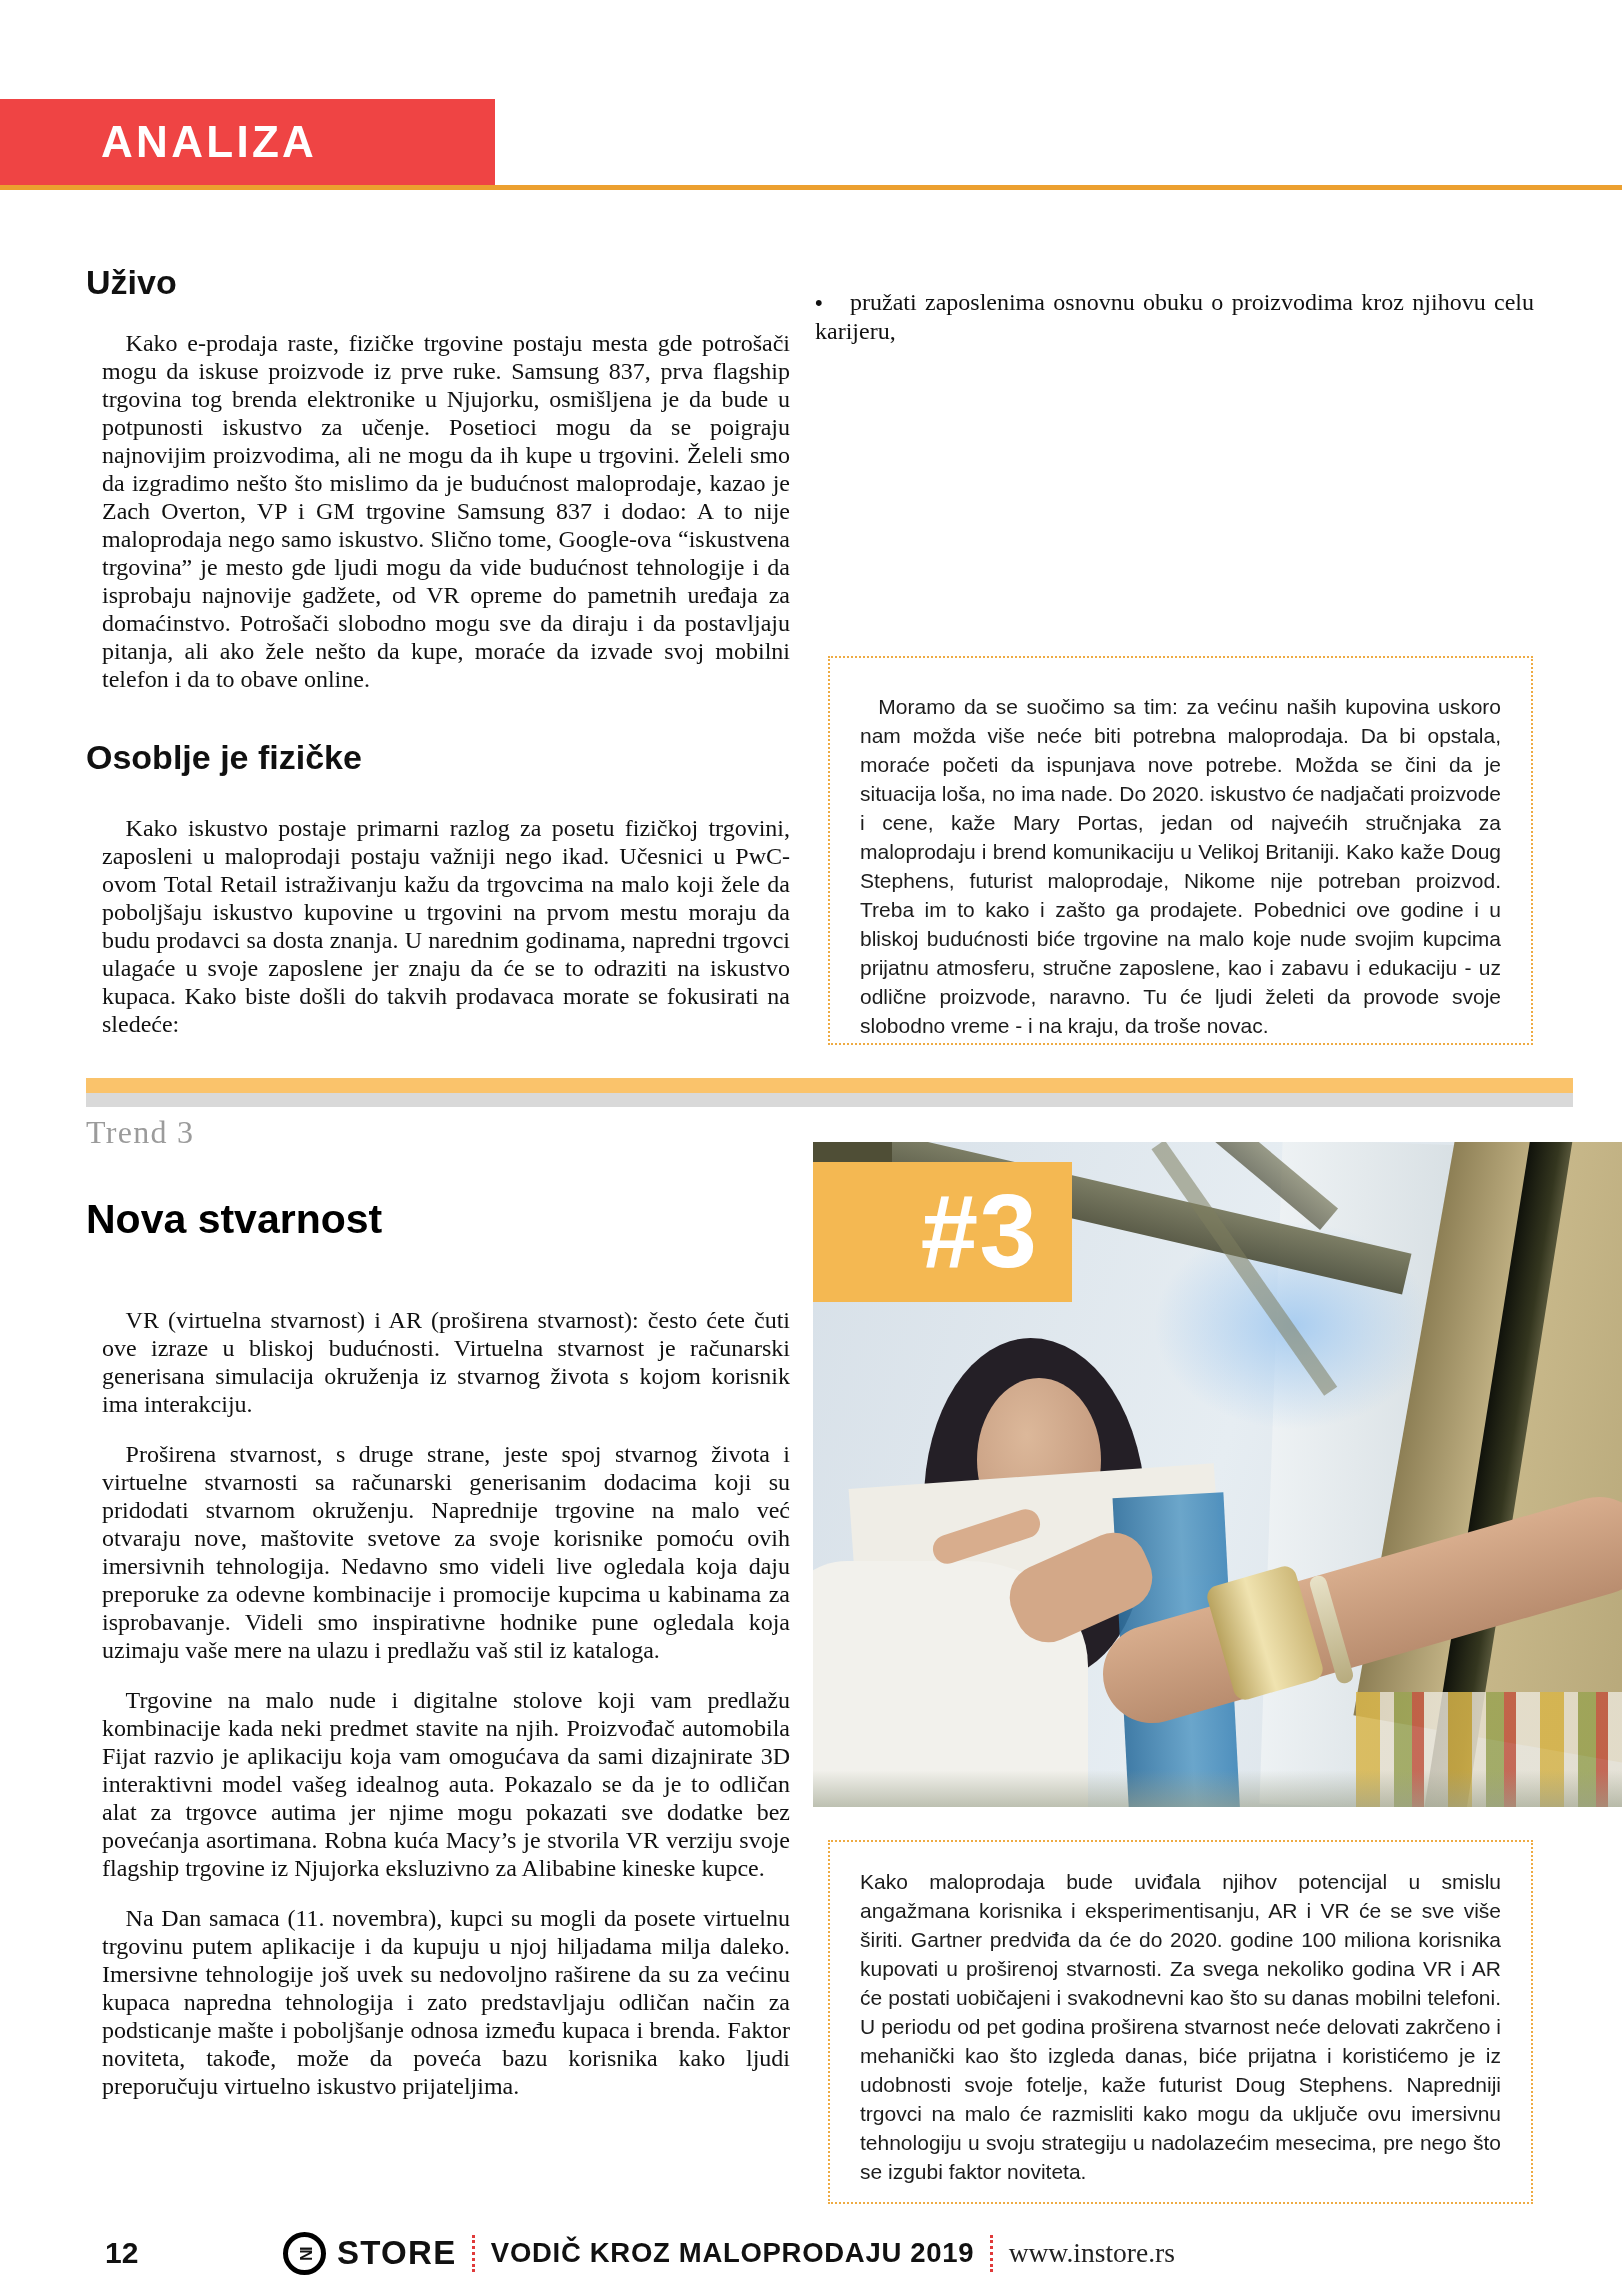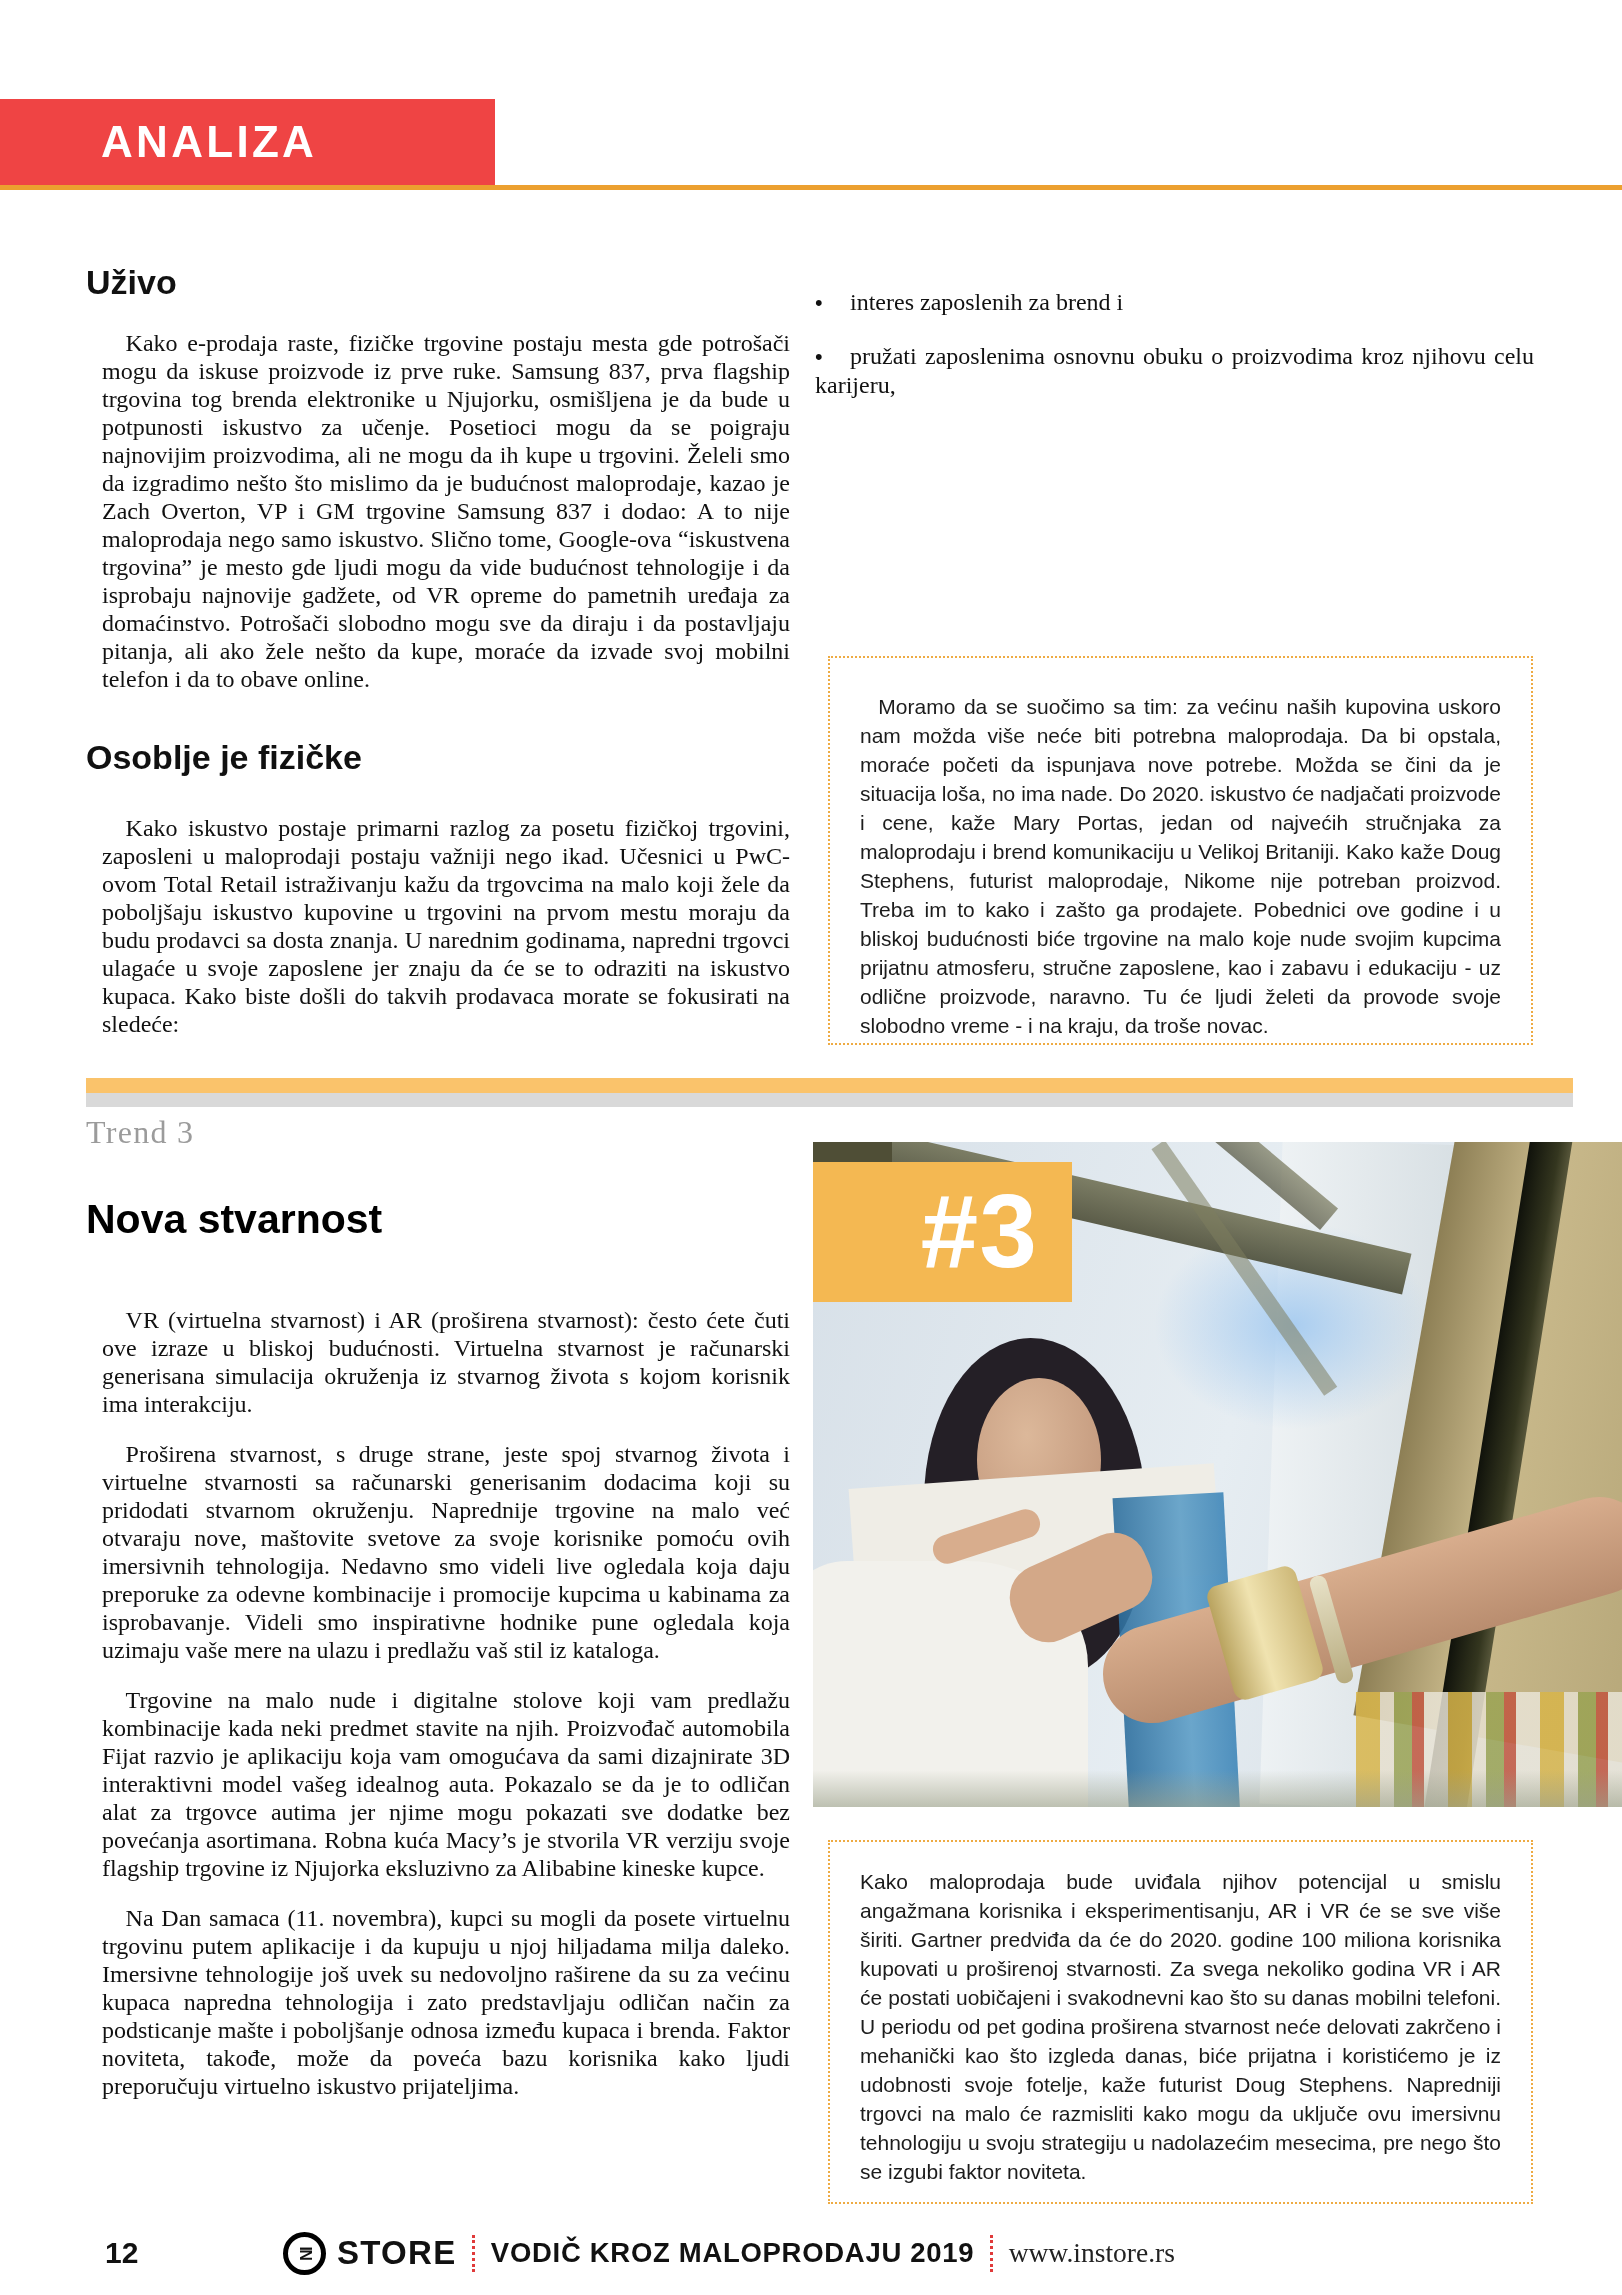--- a/index.html
+++ b/index.html
@@ -130,21 +130,20 @@
 <div class="abs serifbody" id="p-uzivo">
   <p>Kako e-prodaja raste, fizičke trgovine postaju mesta gde potrošači mogu da iskuse proizvode iz prve ruke. Samsung 837, prva flagship trgovina tog brenda elektronike u Njujorku, osmišljena je da bude u potpunosti iskustvo za učenje. Posetioci mogu da se poigraju najnovijim proizvodima, ali ne mogu da ih kupe u trgovini. Želeli smo da izgradimo nešto što mislimo da je budućnost maloprodaje, kazao je Zach Overton, VP i GM trgovine Samsung 837 i dodao: A to nije maloprodaja nego samo iskustvo. Slično tome, Google-ova “iskustvena trgovina” je mesto gde ljudi mogu da vide budućnost tehnologije i da isprobaju najnovije gadžete, od VR opreme do pametnih uređaja za domaćinstvo. Potrošači slobodno mogu sve da diraju i da postavljaju pitanja, ali ako žele nešto da kupe, moraće da izvade svoj mobilni telefon i da to obave online.</p>
 </div>
 
 <h2 class="abs h-sub" id="h-osoblje">Osoblje je fizičke</h2>
 <div class="abs serifbody" id="p-osoblje">
   <p>Kako iskustvo postaje primarni razlog za posetu fizičkoj trgovini, zaposleni u maloprodaji postaju važniji nego ikad. Učesnici u PwC-ovom Total Retail istraživanju kažu da trgovcima na malo koji žele da poboljšaju iskustvo kupovine u trgovini na prvom mestu moraju da budu prodavci sa dosta znanja. U narednim godinama, napredni trgovci ulagaće u svoje zaposlene jer znaju da će se to odraziti na iskustvo kupaca. Kako biste došli do takvih prodavaca morate se fokusirati na sledeće:</p>
 </div>
 
 <div class="abs" id="bullets">
-  <p class="bullet"><span class="dot">•</span><span>interes zaposlenih za brend i</span></p>
   <p class="bullet"><span class="dot">•</span><span>pružati zaposlenima osnovnu obuku o proizvodima kroz njihovu celu karijeru,</span></p>
 </div>
 
 <div class="abs qbox" id="qbox1">
   <p>Moramo da se suočimo sa tim: za većinu naših kupovina uskoro nam možda više neće biti potrebna maloprodaja. Da bi opstala, moraće početi da ispunjava nove potrebe. Možda se čini da je situacija loša, no ima nade. Do 2020. iskustvo će nadjačati proizvode i cene, kaže Mary Portas, jedan od najvećih stručnjaka za maloprodaju i brend komunikaciju u Velikoj Britaniji. Kako kaže Doug Stephens, futurist maloprodaje, Nikome nije potreban proizvod. Treba im to kako i zašto ga prodajete. Pobednici ove godine i u bliskoj budućnosti biće trgovine na malo koje nude svojim kupcima prijatnu atmosferu, stručne zaposlene, kao i zabavu i edukaciju - uz odlične proizvode, naravno. Tu će ljudi želeti da provode svoje slobodno vreme - i na kraju, da troše novac.</p>
 </div>
 
 <div class="abs div-y"></div>
 <div class="abs div-g"></div>
 

